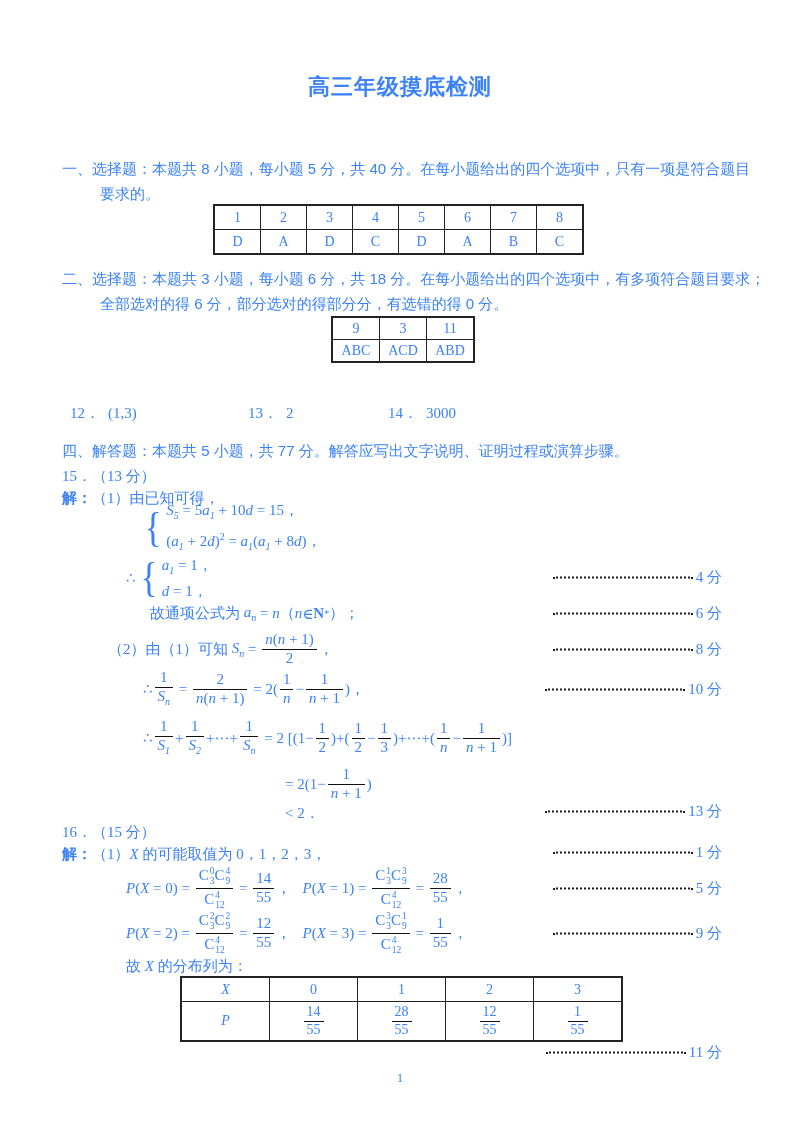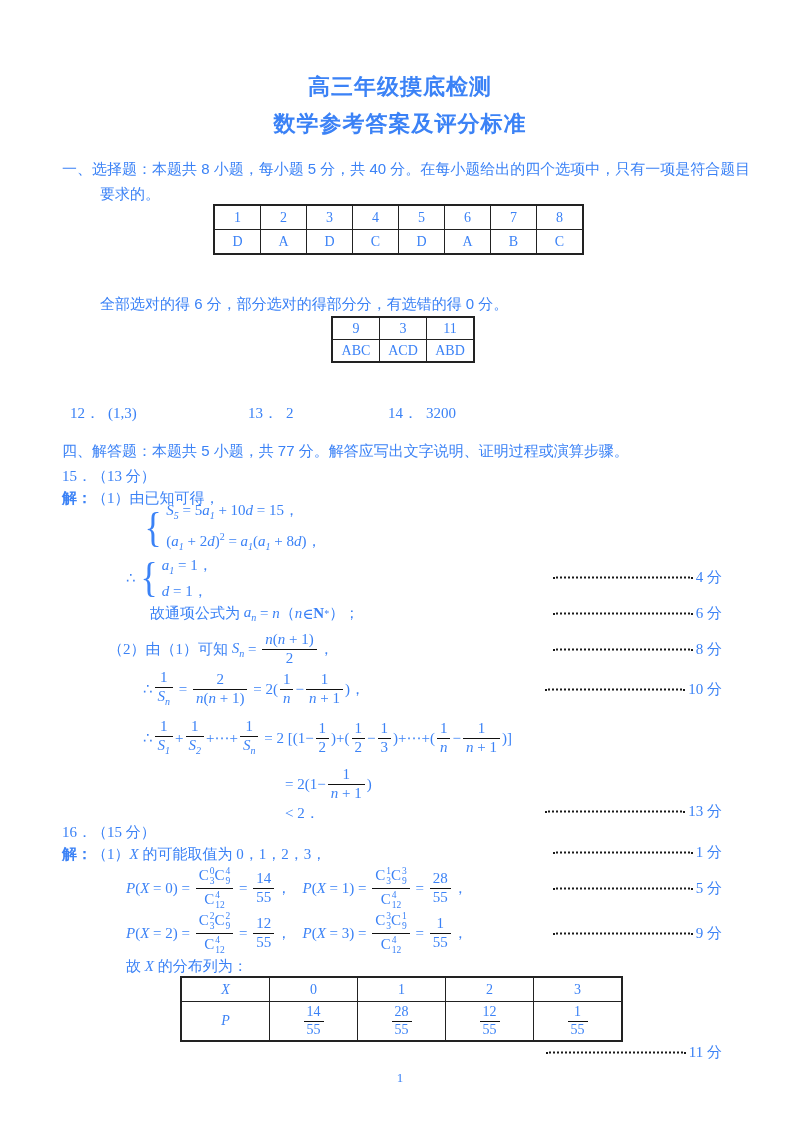--- a/index.html
+++ b/index.html
@@ -40,21 +40,20 @@
   table.dist tr.r2 td{height:38px;}
   .fill-no{margin-right:8px;}
   .pagenum{font-size:13px;}
 </style>
 </head>
 <body>
 
 <div id="page">
 
   <div class="abs center doc-title" style="top:72px">高三年级摸底检测</div>
-  <div class="abs center doc-title" style="top:109px">数学参考答案及评分标准</div>
 
   <div class="abs head" style="left:62px;top:160px">一、选择题：本题共 8 小题，每小题 5 分，共 40 分。在每小题给出的四个选项中，只有一项是符合题目</div>
   <div class="abs head" style="left:100px;top:185px">要求的。</div>
 
   <table class="anskey t1" style="left:213px;top:204px">
     <tbody>
         <tr>
       <td>1</td>
       <td>2</td>
       <td>3</td>
@@ -70,20 +69,21 @@
       <td>D</td>
       <td>C</td>
       <td>D</td>
       <td>A</td>
       <td>B</td>
       <td>C</td>
     </tr>
   </tbody>
     </table>
 
+  <div class="abs head" style="left:62px;top:270px">二、选择题：本题共 3 小题，每小题 6 分，共 18 分。在每小题给出的四个选项中，有多项符合题目要求；</div>
   <div class="abs head" style="left:100px;top:295px">全部选对的得 6 分，部分选对的得部分分，有选错的得 0 分。</div>
 
   <table class="anskey t2" style="left:331px;top:316px">
     <tbody>
         <tr>
       <td>9</td>
       <td>3</td>
       <td>11</td>
     </tr>
     <tr>
@@ -94,21 +94,21 @@
   </tbody>
     </table>
 
   <div class="abs body-line" style="left:70px;top:404px">
     <span class="fill-no">12．</span><span>(1,3)</span>
   </div>
   <div class="abs body-line" style="left:248px;top:404px">
     <span class="fill-no">13．</span><span>2</span>
   </div>
   <div class="abs body-line" style="left:388px;top:404px">
-    <span class="fill-no">14．</span><span>3200</span>
+    <span class="fill-no">14．</span><span>3000</span>
   </div>
 
   <div class="abs head" style="left:62px;top:442px">四、解答题：本题共 5 小题，共 77 分。解答应写出文字说明、证明过程或演算步骤。</div>
 
   <div class="abs body-line" style="left:62px;top:467px">15．（13 分）</div>
   <div class="mline" style="left:62px;top:489px">
       <span class="mb">解：</span>
       <span class="mt">（1）由已知可得，</span>
     </div>
 

